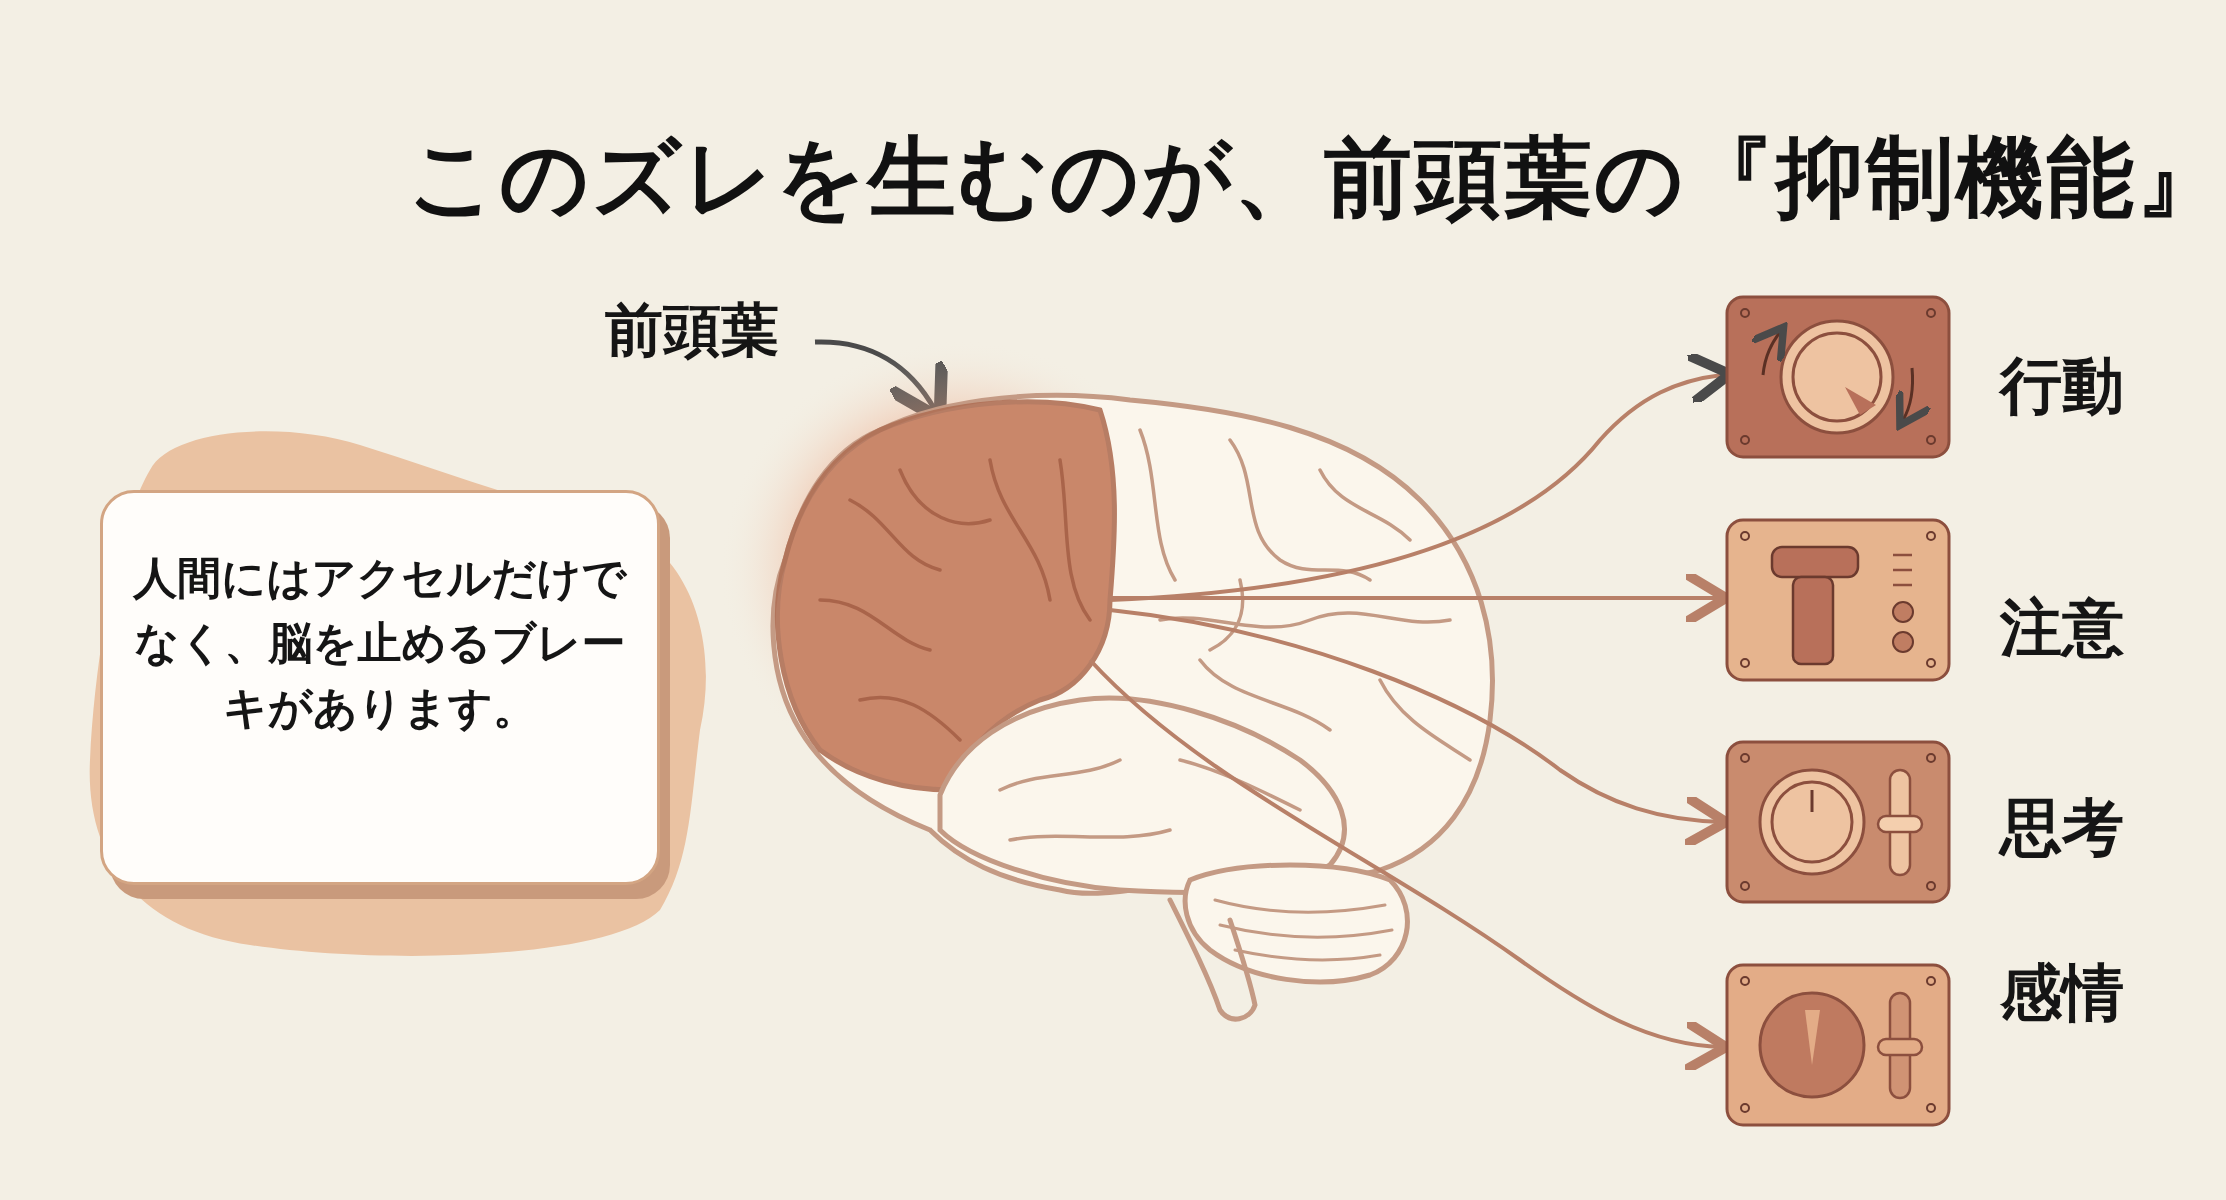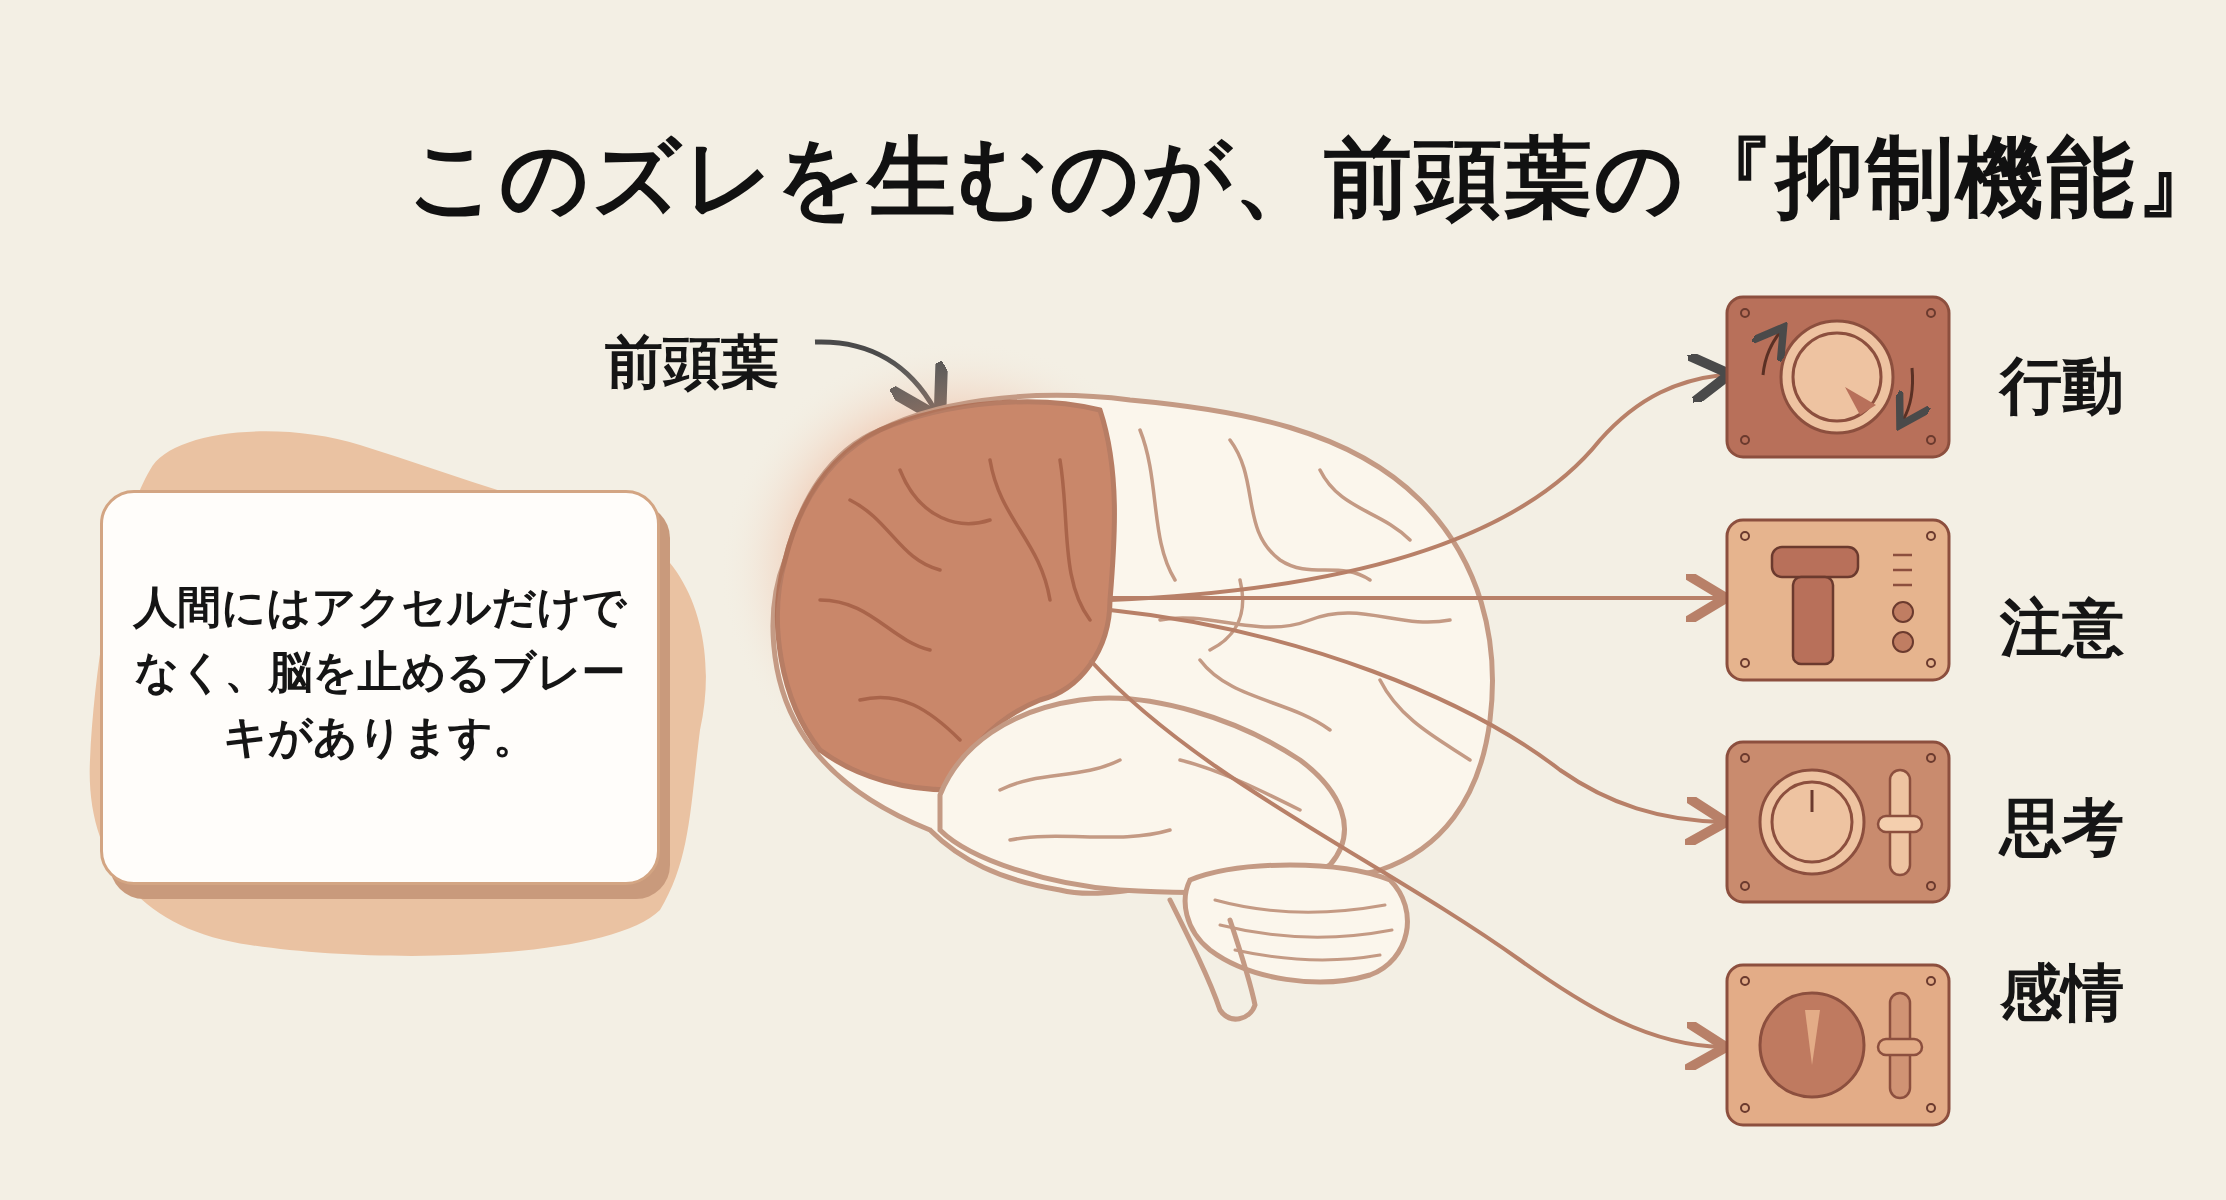--- a/index.html
+++ b/index.html
@@ -1,21 +1,21 @@
 <!DOCTYPE html>
 <html><head>
 <meta charset="utf-8">
 <style>
   html,body{margin:0;padding:0;}
   body{width:2226px;height:1200px;background:#f3efe4;position:relative;overflow:hidden;font-family:"DejaVu Sans","Liberation Sans",sans-serif;}
   .title{position:absolute;left:0;top:95px;width:2226px;text-align:right;font-family:"DejaVu Serif","Liberation Serif",serif;font-weight:bold;font-size:88px;color:#111;letter-spacing:2px;margin-top:24px;}
-  .lobe-label{position:absolute;left:605px;top:324px;font-size:58px;font-weight:bold;color:#151515;}
+  .lobe-label{position:absolute;left:605px;top:292px;font-size:58px;font-weight:bold;color:#151515;}
   .blob{position:absolute;left:0;top:0;}
   .textbox{position:absolute;left:100px;top:490px;width:560px;height:395px;background:#fffdfa;border:3px solid #d3a583;border-radius:34px;box-shadow:10px 14px 0 #c99a7c;box-sizing:border-box;text-align:center;font-weight:bold;color:#151515;}
-  .textbox .main{margin-top:81px;font-size:44px;line-height:65px;padding:0 30px;}
+  .textbox .main{margin-top:52px;font-size:44px;line-height:65px;padding:0 30px;}
   .textbox .sub{margin-top:60px;font-size:44px;}
   .panel-label{position:absolute;left:2000px;font-size:62px;font-weight:bold;color:#151515;}
   svg{position:absolute;left:0;top:0;}
 </style>
 </head>
 <body>
 
 <svg class="blob" width="2226" height="1200">
   <path d="M150,470 C170,430 280,420 360,445 C440,470 520,500 600,520 C690,540 720,640 700,730 C690,810 690,860 660,910 C610,960 380,965 250,945 C140,930 85,860 90,760 C95,650 120,520 150,470 Z" fill="#eac2a2"></path>
 </svg>

